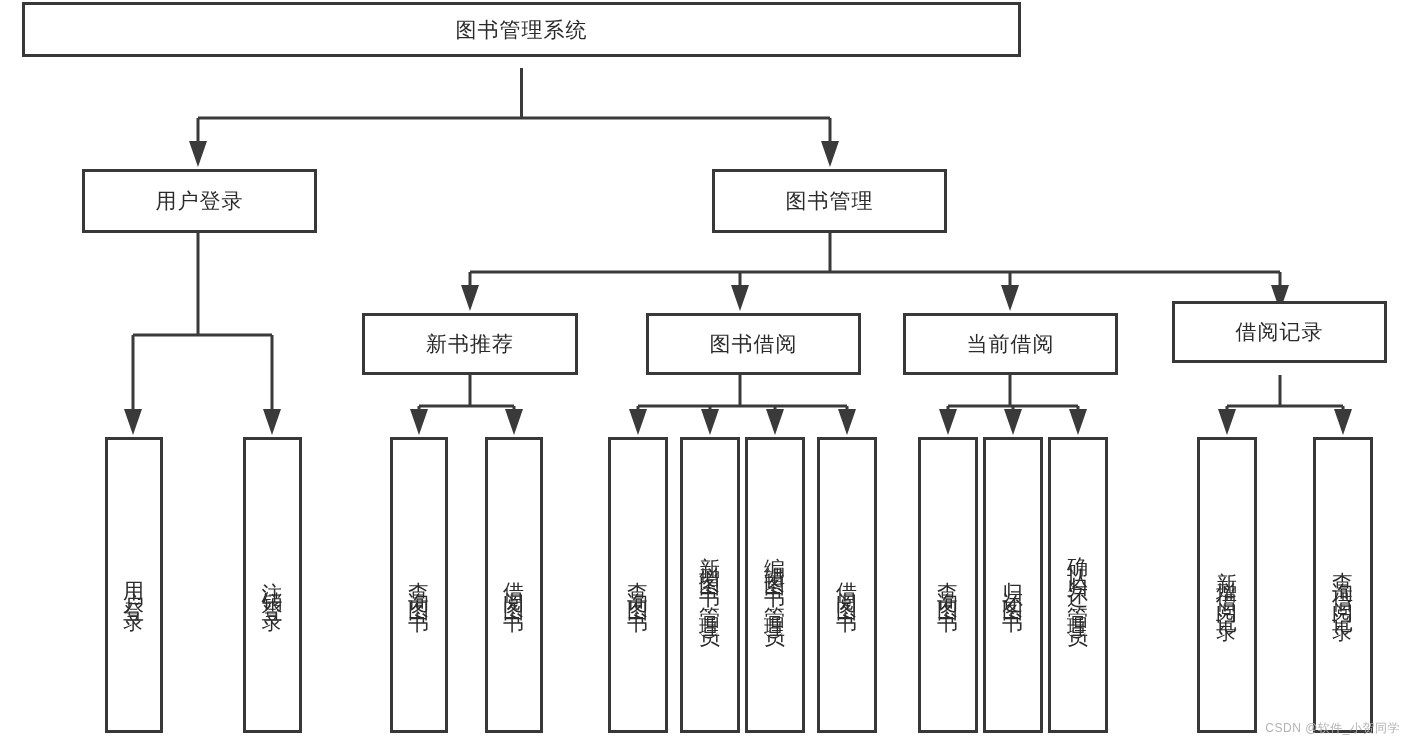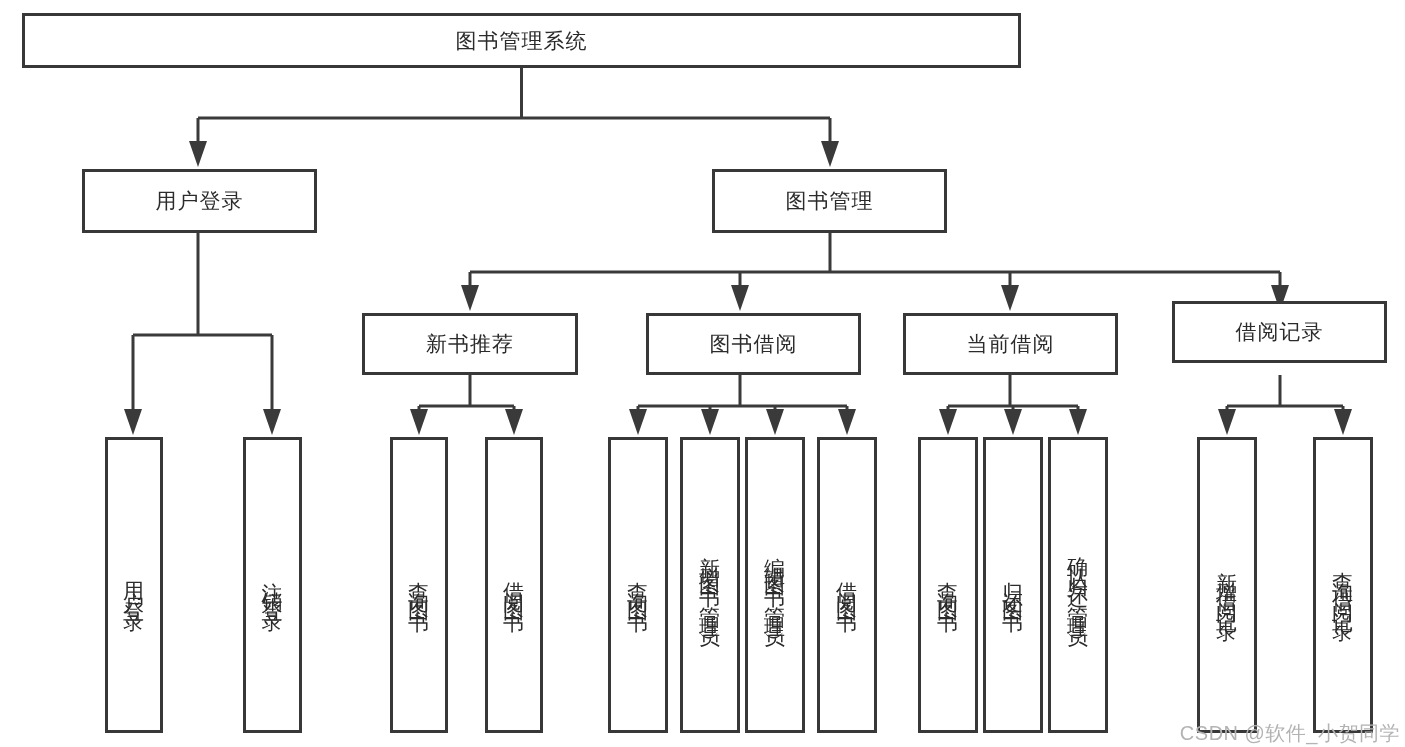--- a/index.html
+++ b/index.html
@@ -18,21 +18,21 @@
     z-index:2; text-align:center;
   }
   .h { font-size:21px; letter-spacing:1px; white-space:nowrap; }
   .v {
     writing-mode:vertical-rl; text-orientation:mixed;
     font-size:21px; letter-spacing:10px; line-height:1;
     top:437px; height:296px;
   }
   .watermark {
     position:absolute; top:720px; right:5px; z-index:5;
-    font-size:20px; color:var(--wm); letter-spacing:0.5px; white-space:nowrap;
+    font-size:12px; color:var(--wm); letter-spacing:0.5px; white-space:nowrap;
   }
 </style>
 </head>
 <body>
 
 <div class="canvas">
 
   <svg class="connector" width="1405" height="747" viewBox="0 0 1405 747">
 
     <path d="M521.5 68 V118 M198 118 H830 M198 118 V146 M830 118 V146"></path>
@@ -62,21 +62,21 @@
     <path d="M1010 375 V406 M948 406 H1078 M948 406 V414 M1013 406 V414 M1078 406 V414"></path>
     <polygon points="939,409 957,409 948,435"></polygon>
     <polygon points="1004,409 1022,409 1013,435"></polygon>
     <polygon points="1069,409 1087,409 1078,435"></polygon>
 
     <path d="M1280 375 V406 M1227 406 H1343 M1227 406 V414 M1343 406 V414"></path>
     <polygon points="1218,409 1236,409 1227,435"></polygon>
     <polygon points="1334,409 1352,409 1343,435"></polygon>
   </svg>
 
-  <div class="box h" style="left:22px; top:13px; width:999px; height:55px;">
+  <div class="box h" style="left:22px; top:2px; width:999px; height:55px;">
     <span>图书管理系统</span>
   </div>
 
   <div class="box h" style="left:82px; top:169px; width:235px; height:64px;">
     <span>用户登录</span>
   </div>
   <div class="box h" style="left:712px; top:169px; width:235px; height:64px;">
     <span>图书管理</span>
   </div>
 

